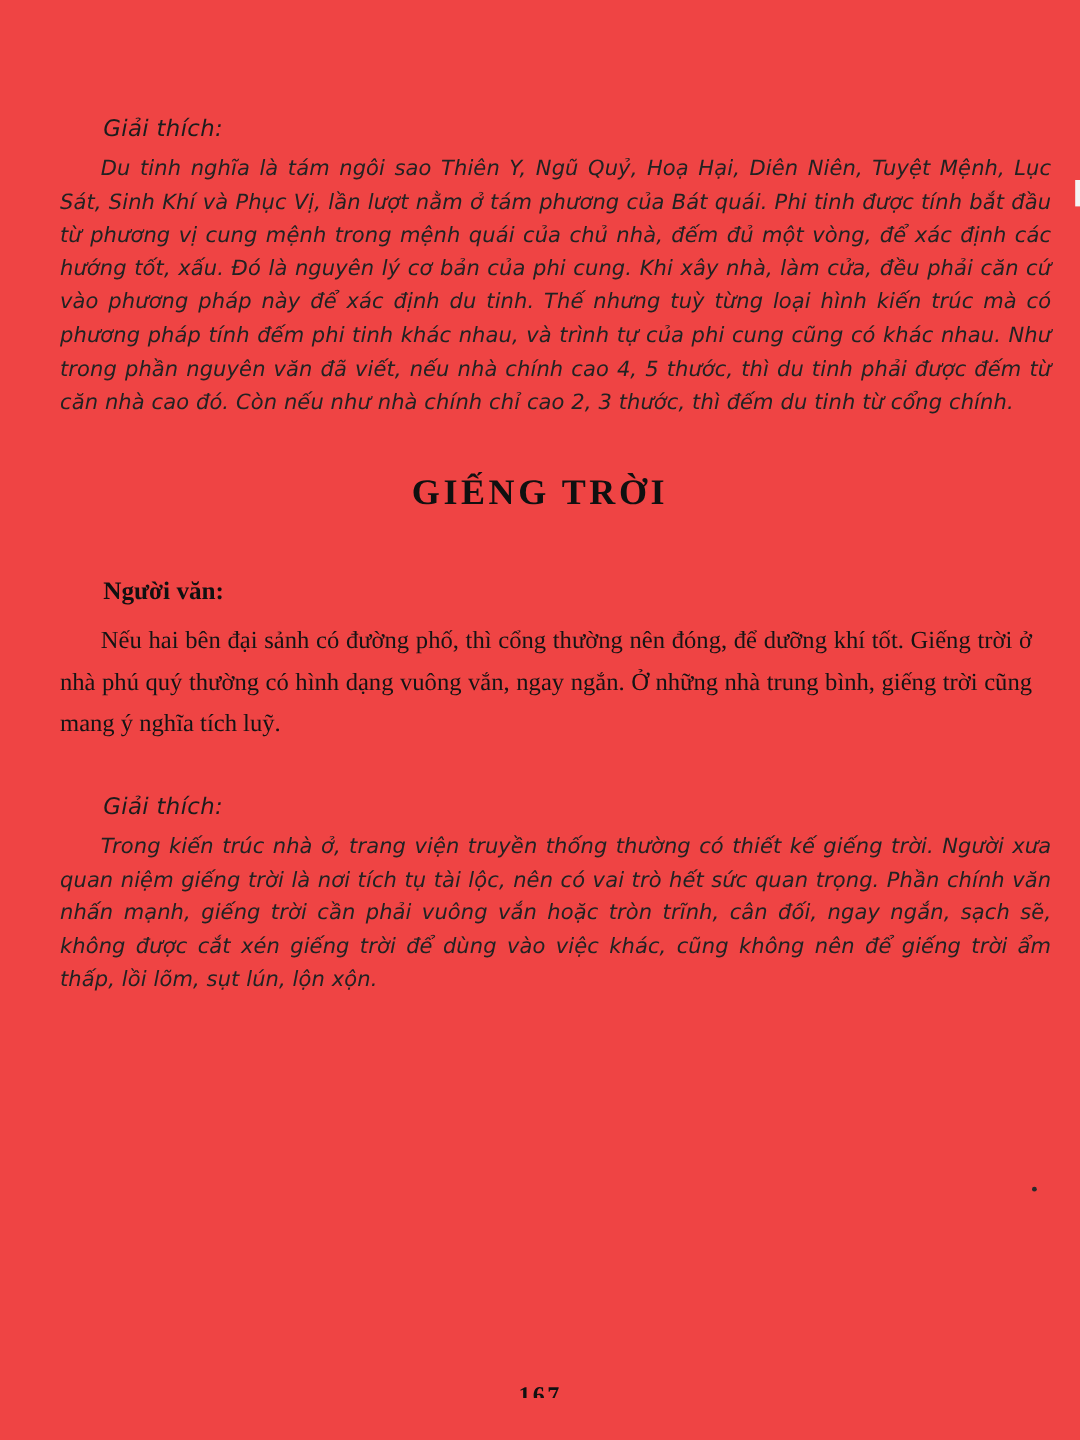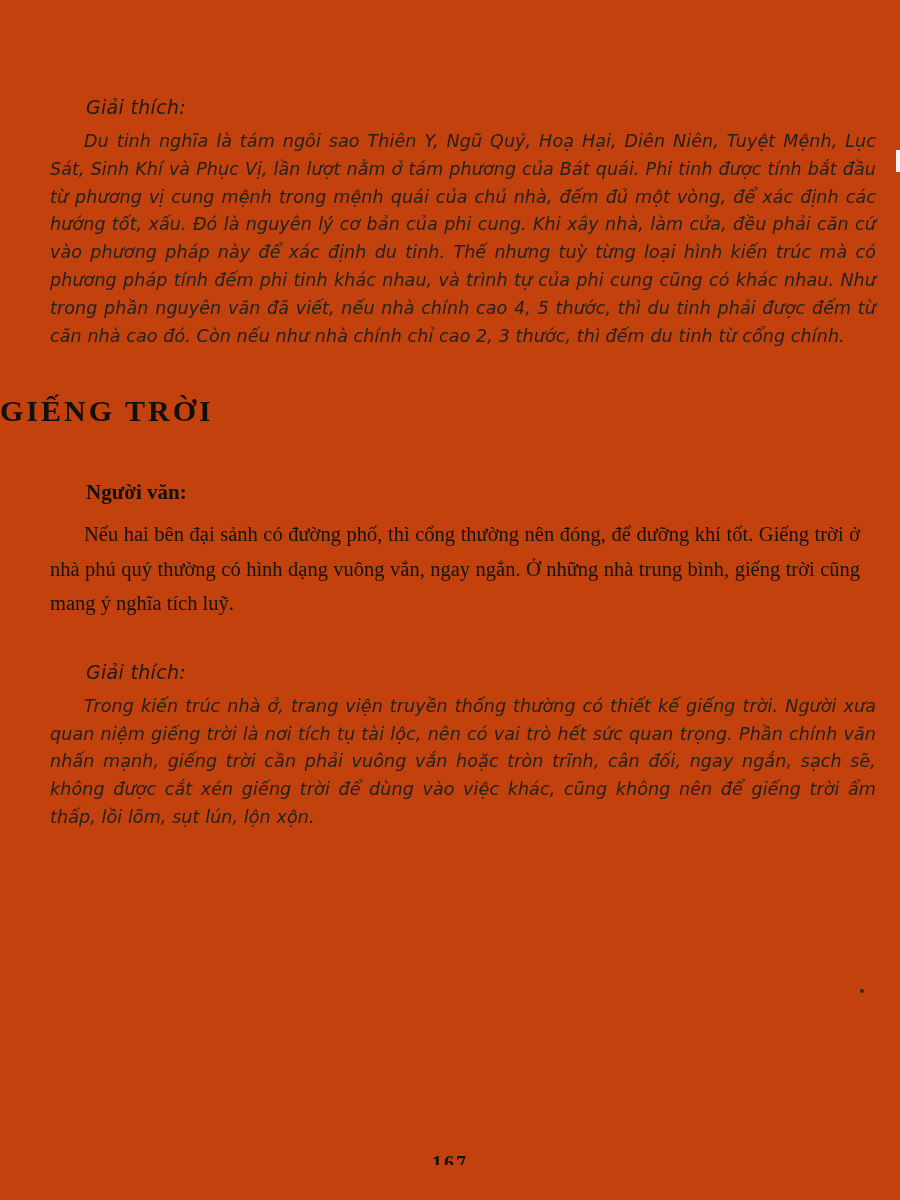--- a/index.html
+++ b/index.html
@@ -12,21 +12,21 @@
     height: 1200px;
     position: relative;
     overflow: hidden;
     font-family: "Liberation Serif", "DejaVu Serif", serif;
     color: #161616;
     -webkit-font-smoothing: antialiased;
   }
   .page {
     position: absolute;
     inset: 0;
-    background: #c2410c;
+    background: #ef4444;
   }
   
   .exp-heading {
     font-family: "DejaVu Sans", sans-serif;
     font-style: italic;
     font-size: 19px;
     letter-spacing: 0.3px;
     margin: 0 44px 0 86px;
     color: #1c1c1c;
   }
@@ -36,21 +36,21 @@
     font-size: 17.5px;
     line-height: 27.8px;
     text-align: justify;
     text-indent: 34px;
     margin: 10px 24px 0 50px;
     color: #222;
     letter-spacing: 0.1px;
   }
   
   .chapter-title {
-    text-align: left;
+    text-align: center;
     font-size: 30px;
     font-weight: bold;
     letter-spacing: 3px;
     margin: 44px 0 0 0;
     color: #101010;
   }
   
   .orig-heading {
     font-size: 21px;
     font-weight: bold;

